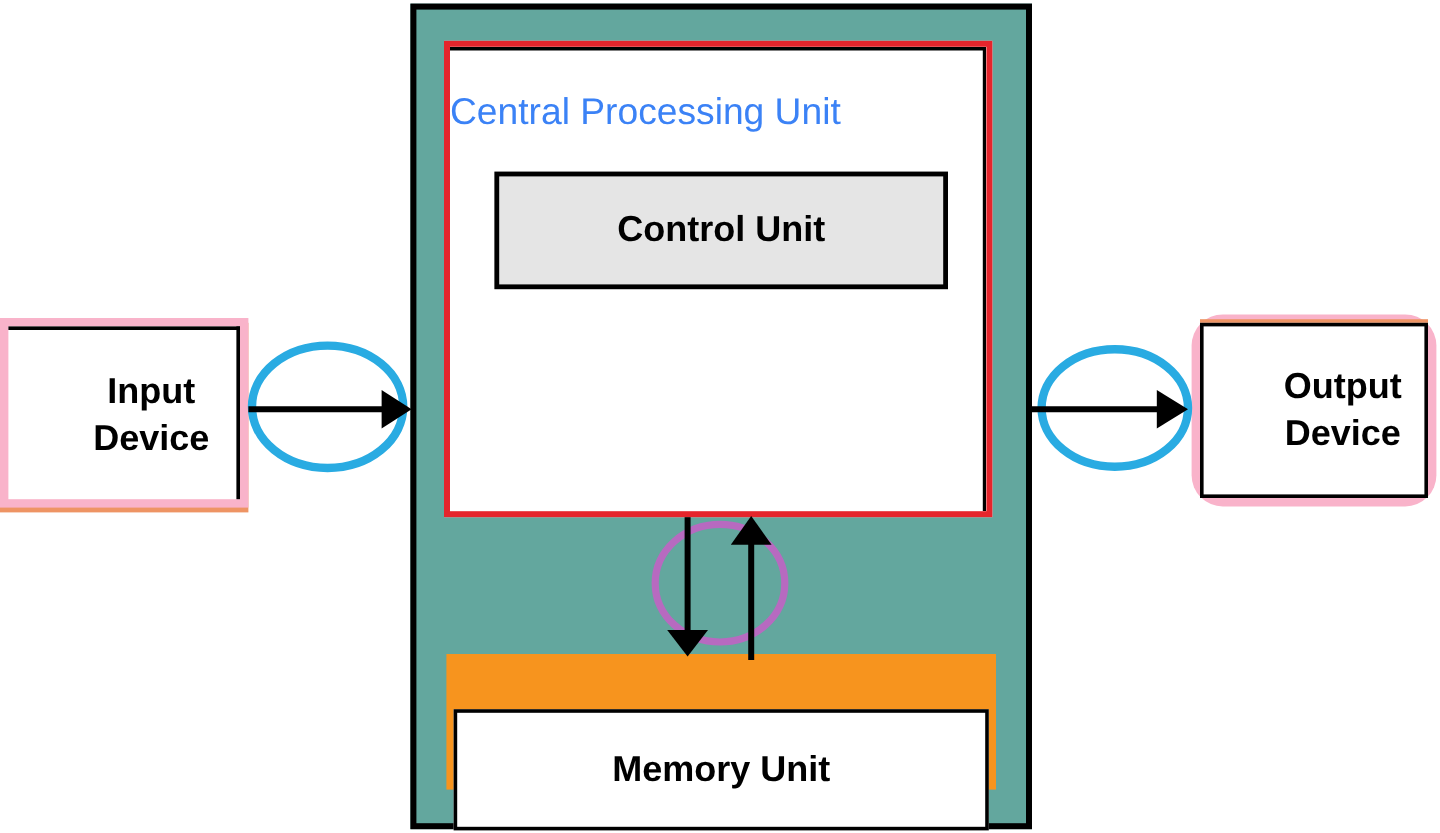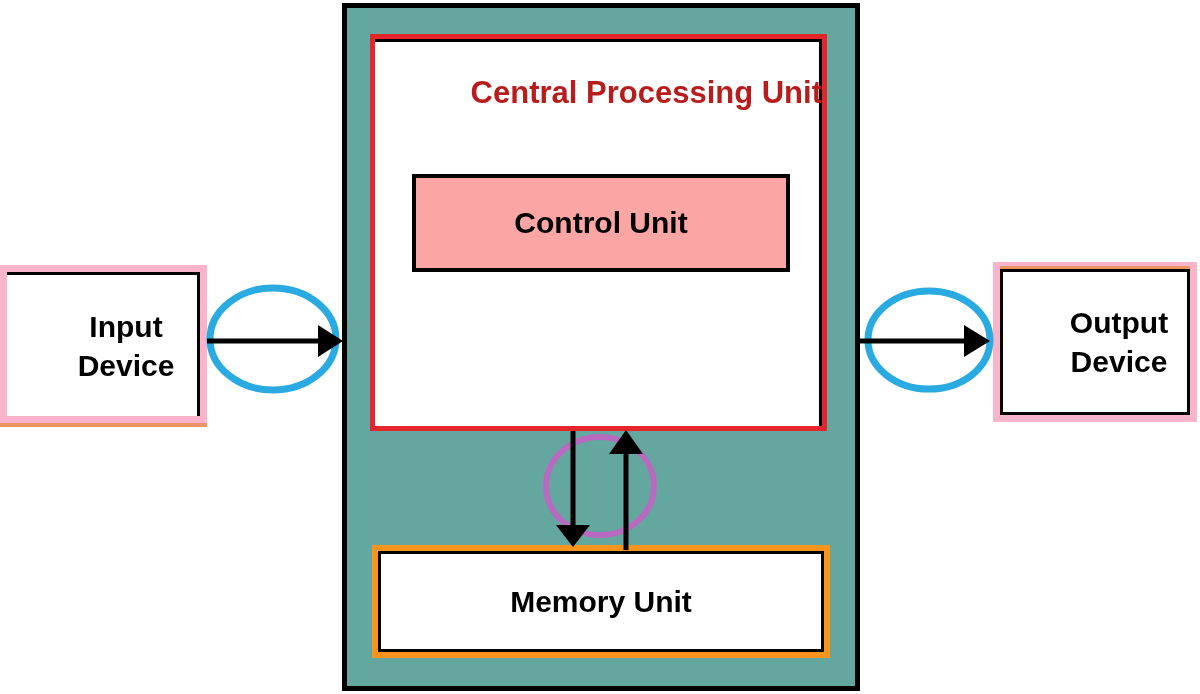--- a/index.html
+++ b/index.html
@@ -22,56 +22,56 @@
 
   
   .cpu-box {
     left: 370px; top: 34px; width: 457px; height: 397px;
     background: #ffffff;
     border: 5px solid #e5252c;
     box-shadow: inset 0 3px 0 #000, inset -3px 0 0 #000;
   }
   .cpu-title {
     position: absolute; left: 0; right: 0; top: 36px;
-    text-align: right;
-    font-size: 31px; font-weight: bold; color: #b91c1c;
+    text-align: left;
+    font-size: 31px; font-weight: normal; color: #3b82f6;
   }
 
   
   .unit-box {
     position: absolute; box-sizing: border-box;
-    background: #fca5a5;
+    background: #e5e5e5;
     border: 4px solid #000;
     display: flex; align-items: center; justify-content: center;
-    font-size: 30px; font-weight: bold; color: #000; margin-top: 31px;
+    font-size: 30px; font-weight: bold; color: #000;
   }
   .control-box { left: 37px; top: 104px; width: 378px; height: 98px; }
   .alu-box     { left: 37px; top: 246px; width: 378px; height: 101px; }
 
   
   .memory-box {
     left: 372px; top: 545px; width: 458px; height: 113px;
     background: #f7941e;
     padding: 6px;
   }
   .memory-inner {
     width: 100%; height: 100%; box-sizing: border-box;
     background: #ffffff;
     border: 3px solid #000;
     display: flex; align-items: center; justify-content: center;
-    font-size: 30px; font-weight: bold; color: #000;
+    font-size: 30px; font-weight: bold; color: #000; margin-top: 40px;
   }
 
   
   .io-box { background: #f9b3ca; padding: 7px; }
   .input-box {
     left: 0px; top: 265px; width: 207px; height: 158px;
     box-shadow: 0 4px 0 #ee9464;
   }
-  .output-box { left: 993px; top: 262px; width: 204px; height: 160px; }
+  .output-box { left: 993px; top: 262px; width: 204px; height: 160px; border-radius: 26px; }
   .io-inner {
     width: 100%; height: 100%; box-sizing: border-box;
     background: #ffffff;
     display: flex; align-items: center; justify-content: center;
     text-align: center;
     font-size: 30px; font-weight: bold; color: #000;
     line-height: 1.3;
     white-space: pre-line;
     padding-left: 48px;
   }

